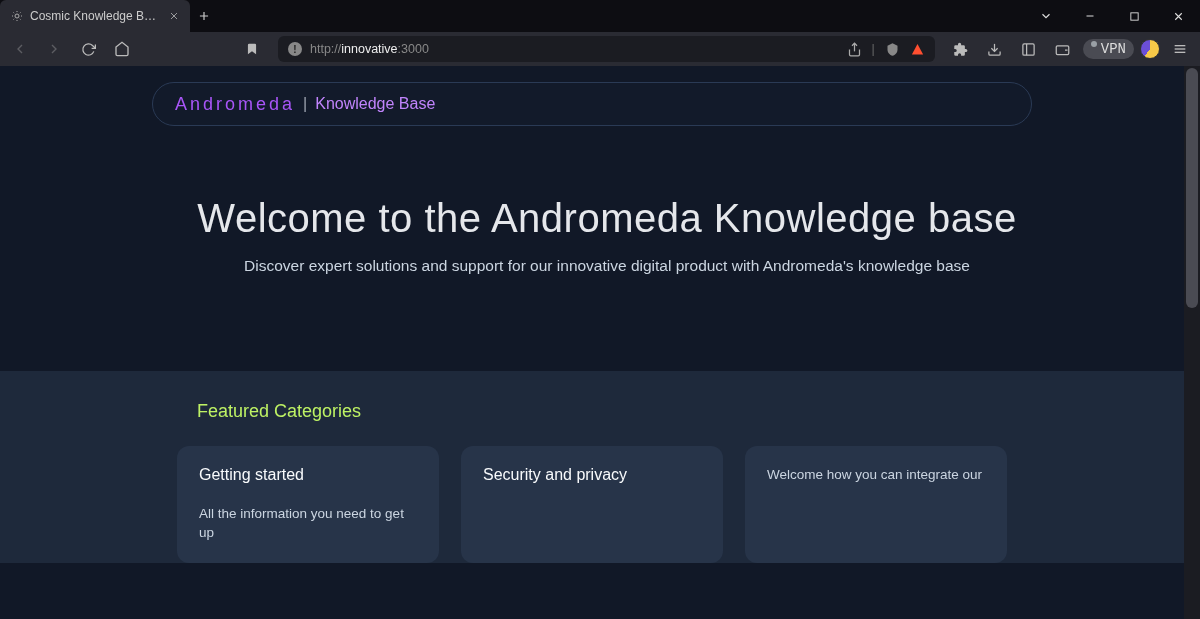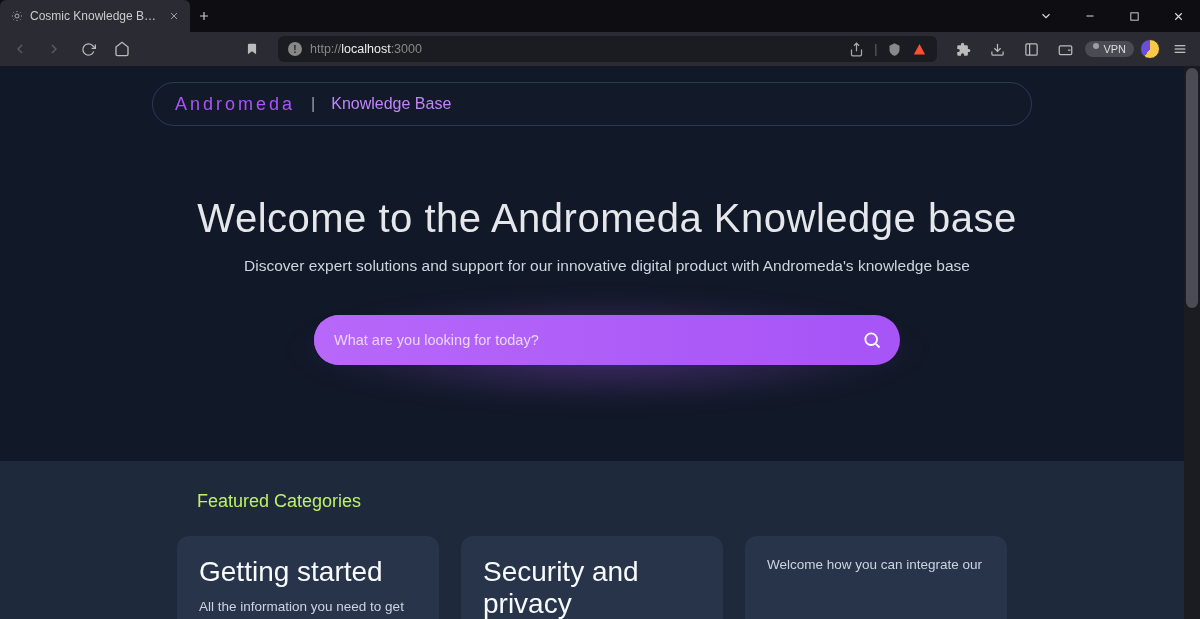--- a/index.html
+++ b/index.html
@@ -15,50 +15,50 @@
   .winctrls { margin-left:auto; display:flex; }
   .winctrls div { width:44px; height:32px; display:flex; align-items:center; justify-content:center; color:#ddd; cursor:pointer; }
   .toolbar { display:flex; align-items:center; height:34px; background:#2a2b33; padding:0 6px; gap:6px; }
   .tbtn { width:28px; height:28px; display:flex; align-items:center; justify-content:center; color:#bbb; cursor:pointer; border-radius:4px; }
   .tbtn.dis { opacity:.35; cursor:default; }
   .urlbar { flex:1; display:flex; align-items:center; background:#1b1c22; border-radius:6px; height:26px; padding:0 10px; gap:8px; color:#ccc; font-size:12.5px; margin:0 6px; }
   .urlbar .lock { width:14px; height:14px; background:#888; border-radius:50%; display:flex;align-items:center;justify-content:center;color:#222;font-size:10px;font-weight:bold; }
   .urlbar .dim { color:#888; }
   .urlbar .host { color:#eee; }
   .url-right { margin-left:auto; display:flex; gap:10px; align-items:center; }
-  .vpn { background:#4a4b53; color:#ddd; font-size:11px; padding:2px 8px; border-radius:10px; display:flex; gap:4px; }
+  .vpn { background:#4a4b53; color:#ddd; font-size:14px; padding:2px 8px; border-radius:10px; display:flex; gap:4px;font-family:Liberation Mono, monospace; }
   .vpn::before { content:""; width:6px; height:6px; background:#9aa0a6; border-radius:50%; }
   .avatar { width:20px; height:20px; border-radius:50%; background: conic-gradient(#f7c948 0 60%, #6b4fd8 60% 100%); border:1px solid #333; }
   
   .viewport { position:relative; width:1200px; height:553px; background:#111827; overflow:hidden; }
   .scrollbar { position:absolute; right:0; top:0; width:16px; height:100%; background:#1b1c22; }
   .scrollthumb { position:absolute; right:2px; top:2px; width:12px; height:240px; background:#4a4b53; border-radius:6px; }
   .page { width:1184px; height:100%; }
   
-  .brandbar { margin:16px auto 0; width:880px; height:44px; border:1px solid #2a3a55; border-radius:22px; display:flex; align-items:center; padding:0 22px; gap:16px; background:rgba(30,40,60,.15); }
+  .brandbar { margin:16px auto 0; width:880px; height:44px; border:1px solid #2a3a55; border-radius:22px; display:flex; align-items:center; padding:0 22px; gap:8px; background:rgba(30,40,60,.15); }
   .brand-main { color:#a855f7; font-size:18px; letter-spacing:3px; font-weight:500; }
   .brand-sep { color:#9ca3af; }
   .brand-sub { color:#c084fc; font-size:16px; }
   
   .hero { text-align:center; margin-top:70px; color:#e5e7eb;margin-left:30px; }
   .hero h1 { font-size:40px; font-weight:300; letter-spacing:.5px; }
   .hero p { margin-top:16px; font-size:15.5px; color:#cbd5e1; }
   .searchwrap { position:relative; margin:40px auto 0; width:586px; height:50px; }
   .glow { position:absolute; inset:-20px -30px -40px -30px; background:radial-gradient(ellipse at center, rgba(168,85,247,.35), transparent 70%); filter:blur(10px); z-index:0; }
   .searchbar { position:relative; z-index:1; width:100%; height:100%; background:#a855f7; border-radius:26px; display:flex; align-items:center; padding-right:6px; }
   .searchinput { flex:1; height:100%; border:none; background:linear-gradient(90deg,#b768f9,#a855f7); border-radius:26px 0 0 26px; padding:0 20px; color:#fff; font-size:14.5px; outline:none; }
   .searchinput::placeholder { color:#e9d5ff; }
   .searchbtn { width:44px; height:40px; display:flex; align-items:center; justify-content:center; color:#fff; cursor:pointer; }
   
   .section2 { margin-top:96px; background:#1e293b; padding:30px 0 0; }
   .inner { width:830px; margin:0 auto; }
   .sec-title { color:#bef264; font-size:18px; font-weight:500; margin-left:20px; }
   .cards { display:flex; gap:22px; margin-top:24px; }
   .card { background:#273449; border-radius:12px; padding:20px 22px; color:#e2e8f0; flex:1; min-height:110px; }
-  .card h3 { font-size:28px; font-weight:400; color:#f8fafc; margin-bottom:10px; }
+  .card h3 { font-size:16px; font-weight:400; color:#f8fafc; margin-bottom:21px; }
   .card p { font-size:13.5px; color:#cbd5e1; line-height:1.4; }
   svg { display:block; }
 </style>
 </head>
 <body>
 
 <div class="chrome">
   <div class="tabbar">
     <div class="tab">
       <span class="favicon">
@@ -127,21 +127,21 @@
       </div>
     <div style="width:90px"></div>
     <div class="tbtn">
         <svg width="14" height="14" viewBox="0 0 24 24" fill="currentColor">
           <path d="M19 21l-7-5-7 5V5a2 2 0 0 1 2-2h10a2 2 0 0 1 2 2z"></path>
         </svg>
       </div>
     <div class="urlbar">
       <span class="lock">!</span>
       <span>
-        <span class="dim">http://</span><span class="host">localhost</span><span class="dim">:3000</span>
+        <span class="dim">http://</span><span class="host">innovative</span><span class="dim">:3000</span>
       </span>
       <span class="url-right">
         <span style="color:#aaa">
             <svg width="15" height="15" viewBox="0 0 24 24" fill="none" stroke="currentColor" stroke-width="2">
               <path d="M4 12v8a2 2 0 0 0 2 2h12a2 2 0 0 0 2-2v-8"></path>
               <polyline points="16 6 12 2 8 6"></polyline>
               <line x1="12" y1="2" x2="12" y2="15"></line>
             </svg>
           </span>
         <span style="color:#666">|</span>
@@ -202,32 +202,20 @@
   <div class="page">
     <div class="brandbar">
       <span class="brand-main">Andromeda</span>
       <span class="brand-sep">|</span>
       <span class="brand-sub">Knowledge Base</span>
     </div>
 
     <div class="hero">
       <h1>Welcome to the Andromeda Knowledge base</h1>
       <p>Discover expert solutions and support for our innovative digital product with Andromeda's knowledge base</p>
-      <div class="searchwrap">
-        <div class="glow"></div>
-        <div class="searchbar">
-          <input class="searchinput" placeholder="What are you looking for today?" style="">
-          <div class="searchbtn">
-            <svg width="20" height="20" viewBox="0 0 24 24" fill="none" stroke="currentColor" stroke-width="2.2">
-                <circle cx="11" cy="11" r="7"></circle>
-                <line x1="21" y1="21" x2="16.65" y2="16.65"></line>
-              </svg>
-          </div>
-        </div>
-      </div>
     </div>
 
     <div class="section2">
       <div class="inner">
         <div class="sec-title">Featured Categories</div>
         <div class="cards">
           <div class="card">
             <h3>Getting started</h3>
             <p>All the information you need to get up</p>
           </div>

